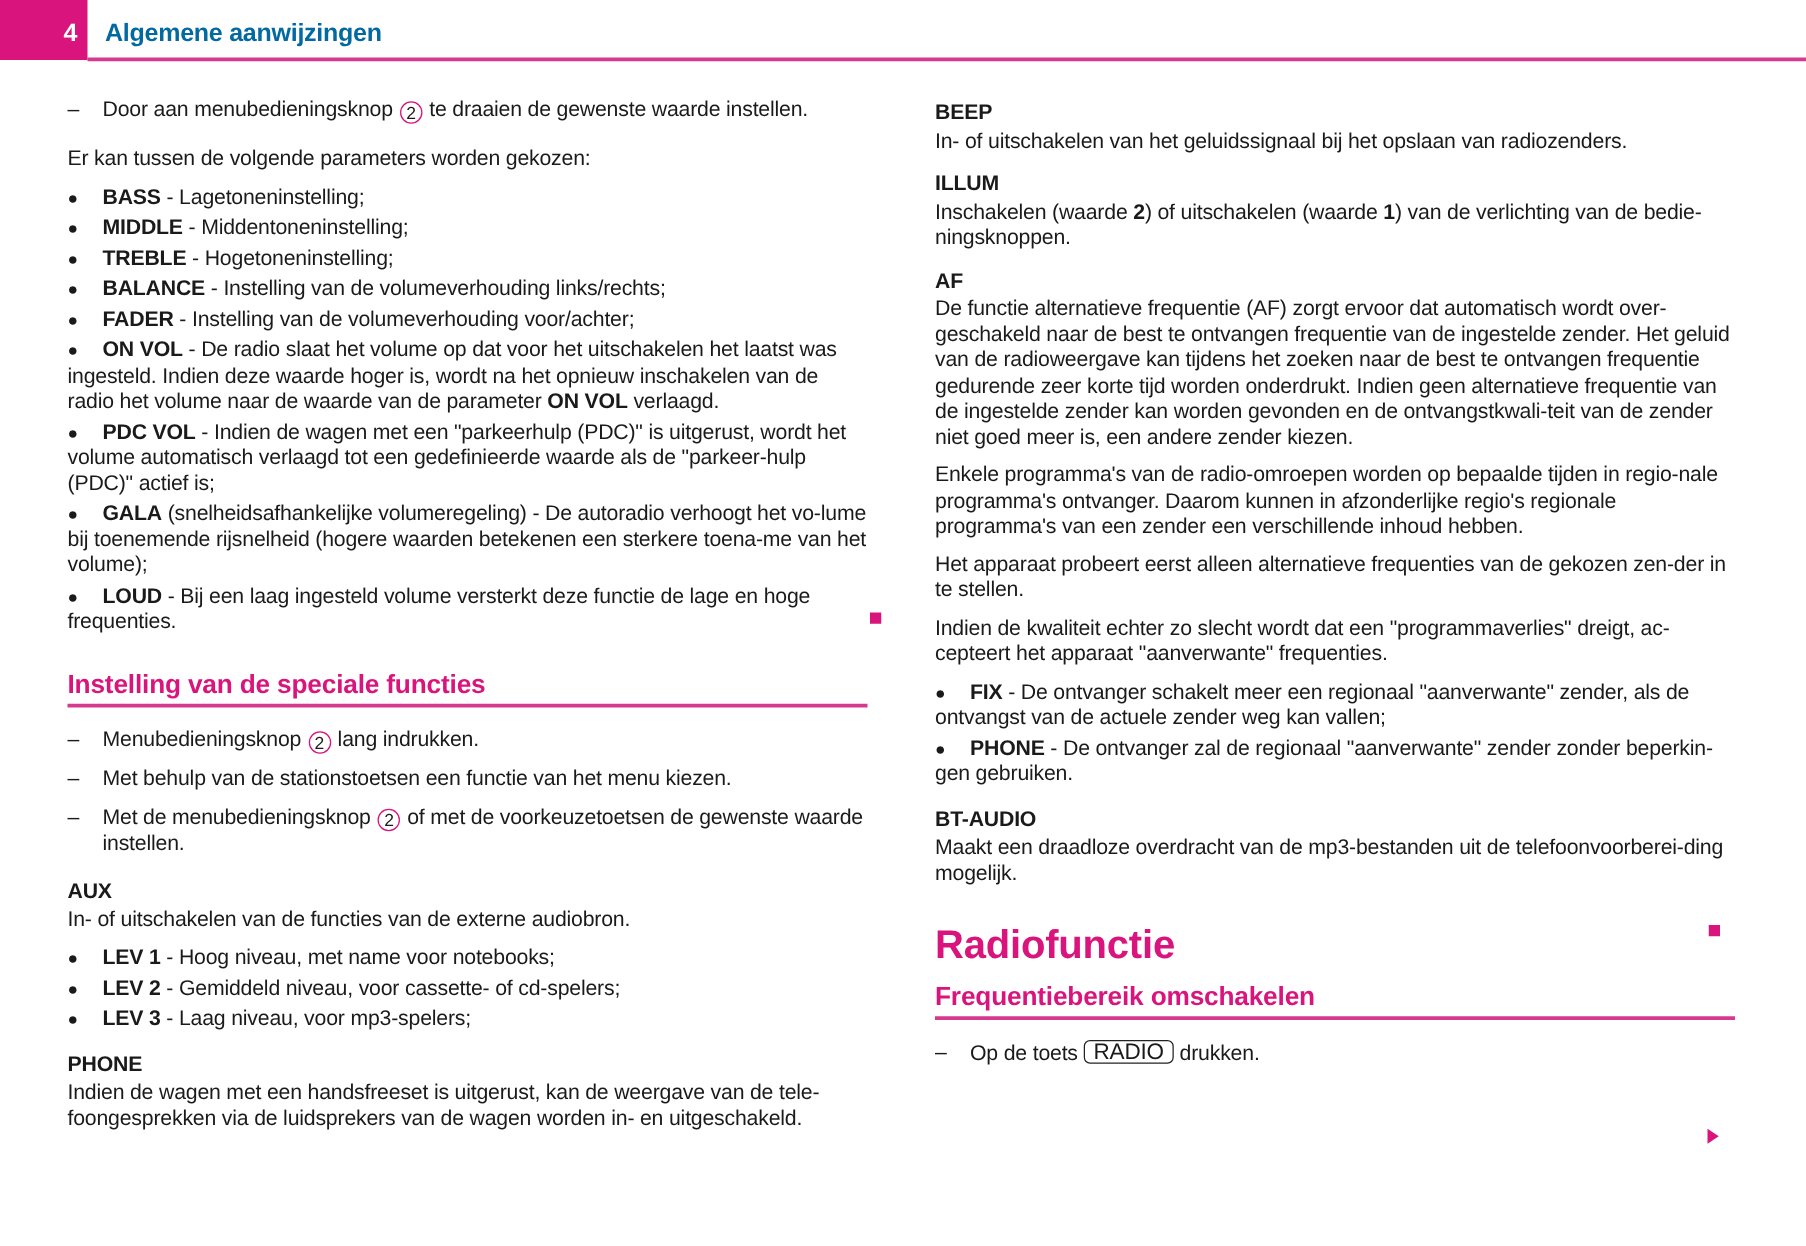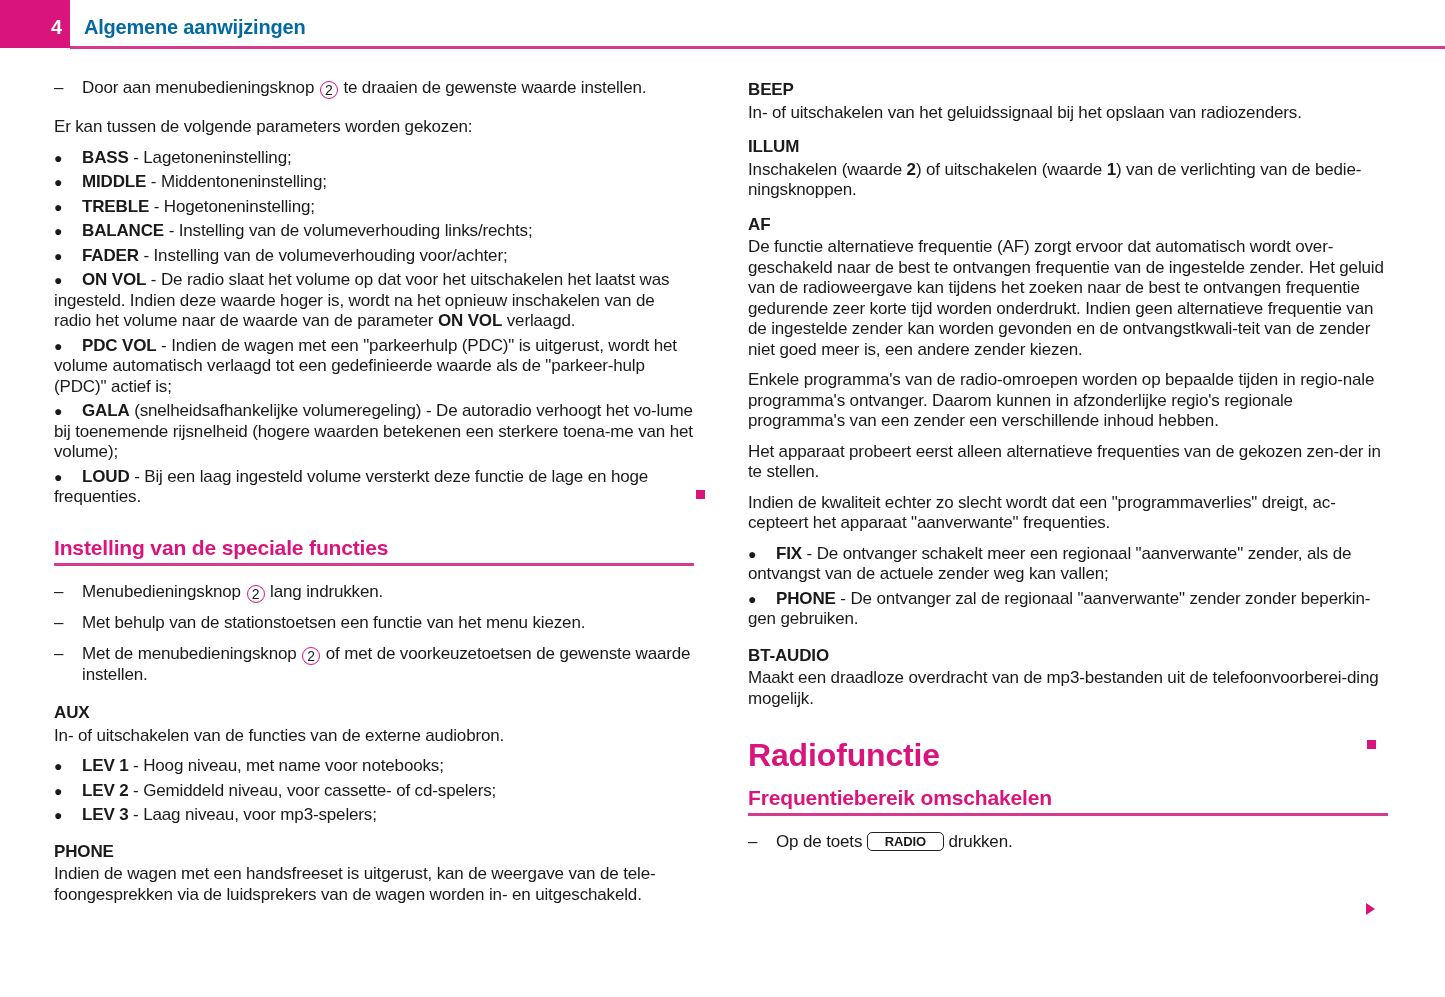--- a/index.html
+++ b/index.html
@@ -32,21 +32,21 @@
   b { font-weight: bold; }
   .term { font-weight: bold; margin: 14px 0 2px 0; }
   .circ {
     display: inline-flex; align-items: center; justify-content: center;
     width: 18px; height: 18px; border: 1.5px solid #d9147c; border-radius: 50%;
     font-size: 14px; line-height: 1; vertical-align: -2px; box-sizing: border-box;
     margin: 0 1px;
   }
   .key {
     display: inline-block; border: 1.3px solid #222; border-radius: 5px;
-    font-size: 13px; padding: 0 17px; line-height: 17px; vertical-align: 1px; font-weight: bold;
+    font-size: 18px; padding: 0 7px; line-height: 17px; vertical-align: 1px;
   }
   .h2 {
     color: #d9147c; font-weight: bold; font-size: 21px; border-bottom: 3px solid #d63a8f;
     padding-bottom: 5px; margin: 0 0 16px 0;
   }
   .h1 { color: #d9147c; font-weight: bold; font-size: 32px; margin: 0 0 22px 0; }
   .end-sq { position: absolute; width: 9px; height: 9px; background: #d9147c; }
   .next-arrow {
     position: absolute; width: 0; height: 0; border-top: 6px solid transparent;
     border-bottom: 6px solid transparent; border-left: 9px solid #d9147c;

